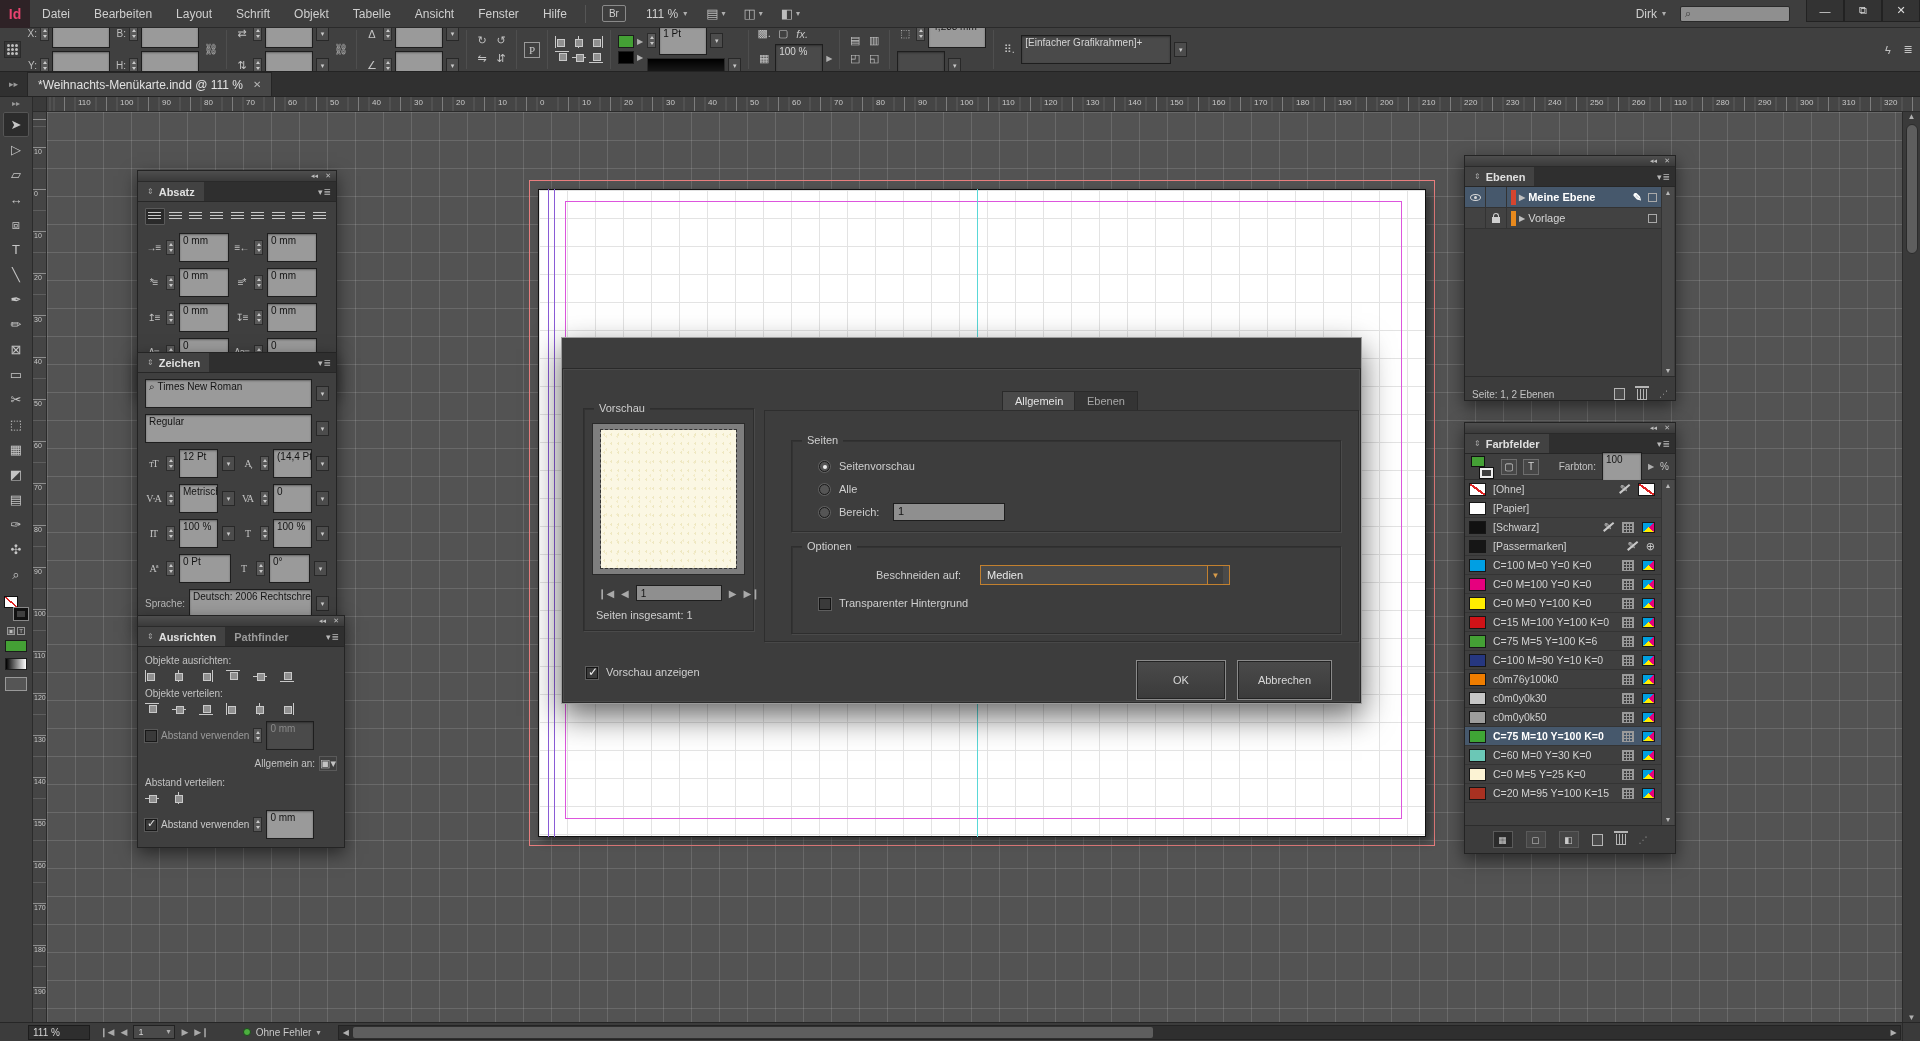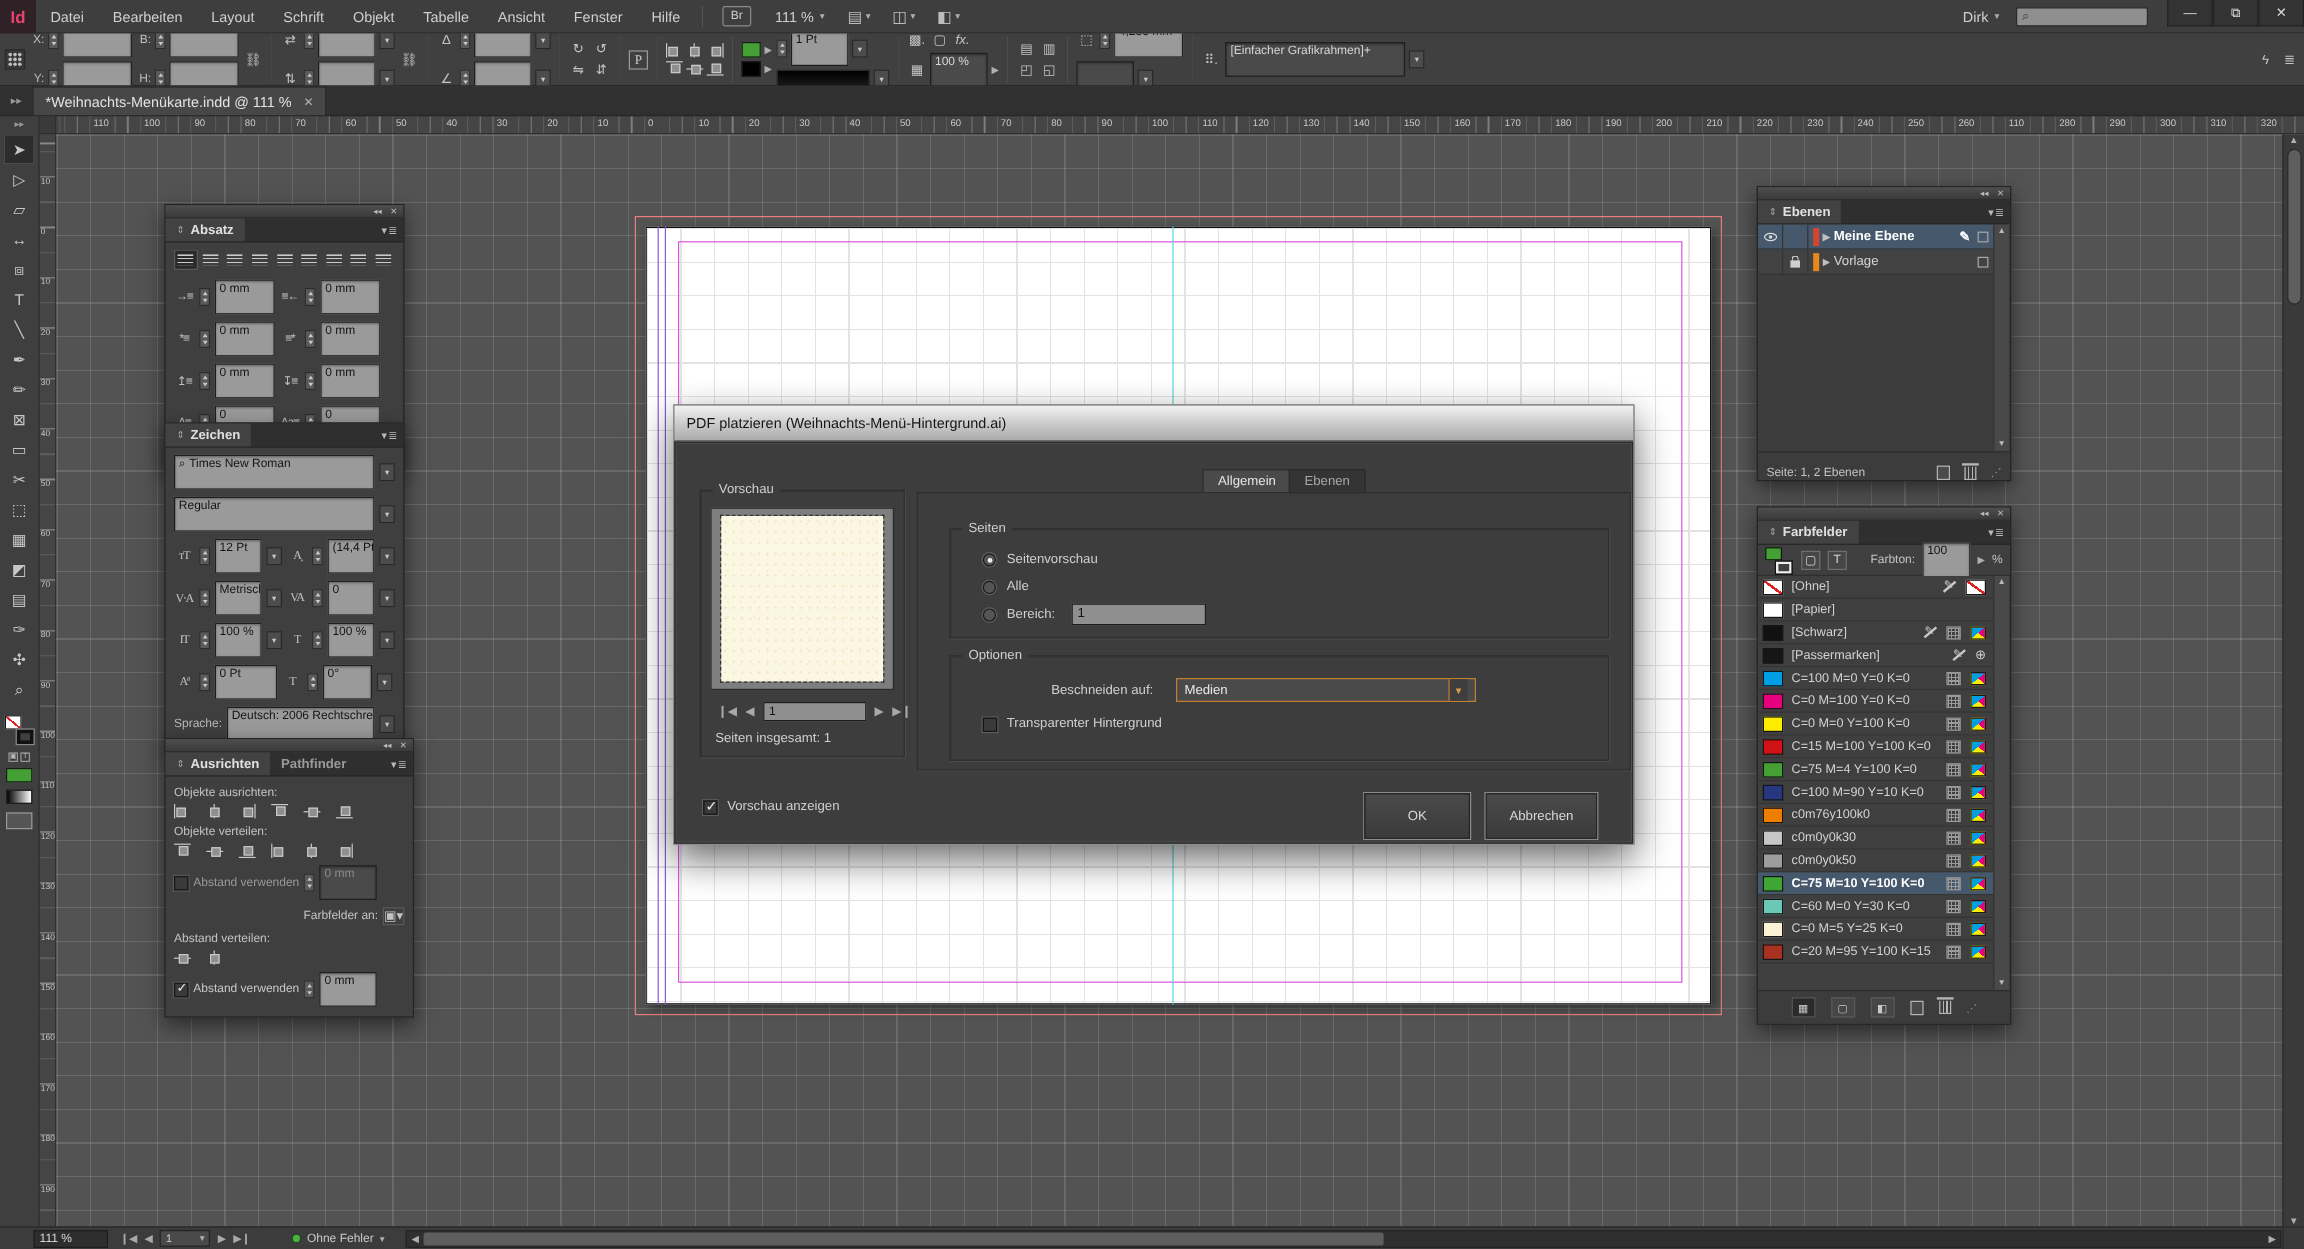--- a/index.html
+++ b/index.html
@@ -723,41 +723,38 @@
             <span class="ai c"></span>
             <span class="ai r"></span>
           </div>
         <div class="prow">
           <span class="chk"></span>
           <span style="color:#9a9a9a;">Abstand verwenden</span>
           <span class="spin"></span>
           <span class="fld w48 dk" style="color:#8a8a8a;">0 mm</span>
         </div>
         <div class="prow" style="justify-content:flex-end;">
-          <span style="color:#C3C3C3;">Farbfelder an:</span>
+          <span style="color:#C3C3C3;">Allgemein an:</span>
           <span class="cp-ico" style="border:1px solid #5a5a5a;">▣▾</span>
         </div>
         <div class="plabel">Abstand verteilen:</div>
         <div class="prow" id="aus-dist2" style="gap:13px;">
             <span class="ai m"></span>
             <span class="ai c"></span>
           </div>
         <div class="prow" style="margin-bottom:2px;">
           <span class="chk on"></span>
           <span>Abstand verwenden</span>
           <span class="spin"></span>
           <span class="fld w48">0 mm</span>
         </div>
       </div>
     </div>
 
     <div class="dialog" style="left:514px;top:225px;width:801px;height:367px;">
-      <div class="dlg-title">
-          <span>PDF platzieren (Weihnachts-Menü-Hintergrund.ai)</span>
-        </div>
       <div class="dlg-body">
 
         <div class="dtab on" style="left:440px;top:23px;">Allgemein</div>
         <div class="dtab off" style="left:512px;top:23px;">Ebenen</div>
         <div style="position:absolute;left:202px;top:42px;width:595px;height:232px;border:1px solid #2E2E2E;box-shadow:1px 1px 0 rgba(255,255,255,.06);"></div>
 
         <div class="group" style="left:21px;top:40px;width:171px;height:223px;">
           <div class="gtitle">Vorschau</div>
           <div class="preview-frame" style="left:8px;top:14px;width:153px;height:152px;">
             <div class="preview-img"></div>
@@ -945,21 +942,21 @@
             <div class="sw-row">
               <span class="sw-chip" style="background: rgb(208, 18, 23);"></span>
               <span>C=15 M=100 Y=100 K=0</span>
               <span class="sw-icons">
                 <span class="gridi"></span>
                 <span class="cmyi"></span>
               </span>
             </div>
             <div class="sw-row">
               <span class="sw-chip" style="background: rgb(68, 160, 53);"></span>
-              <span>C=75 M=4 Y=100 K=0</span>
+              <span>C=75 M=5 Y=100 K=6</span>
               <span class="sw-icons">
                 <span class="gridi"></span>
                 <span class="cmyi"></span>
               </span>
             </div>
             <div class="sw-row">
               <span class="sw-chip" style="background: rgb(38, 55, 128);"></span>
               <span>C=100 M=90 Y=10 K=0</span>
               <span class="sw-icons">
                 <span class="gridi"></span>

